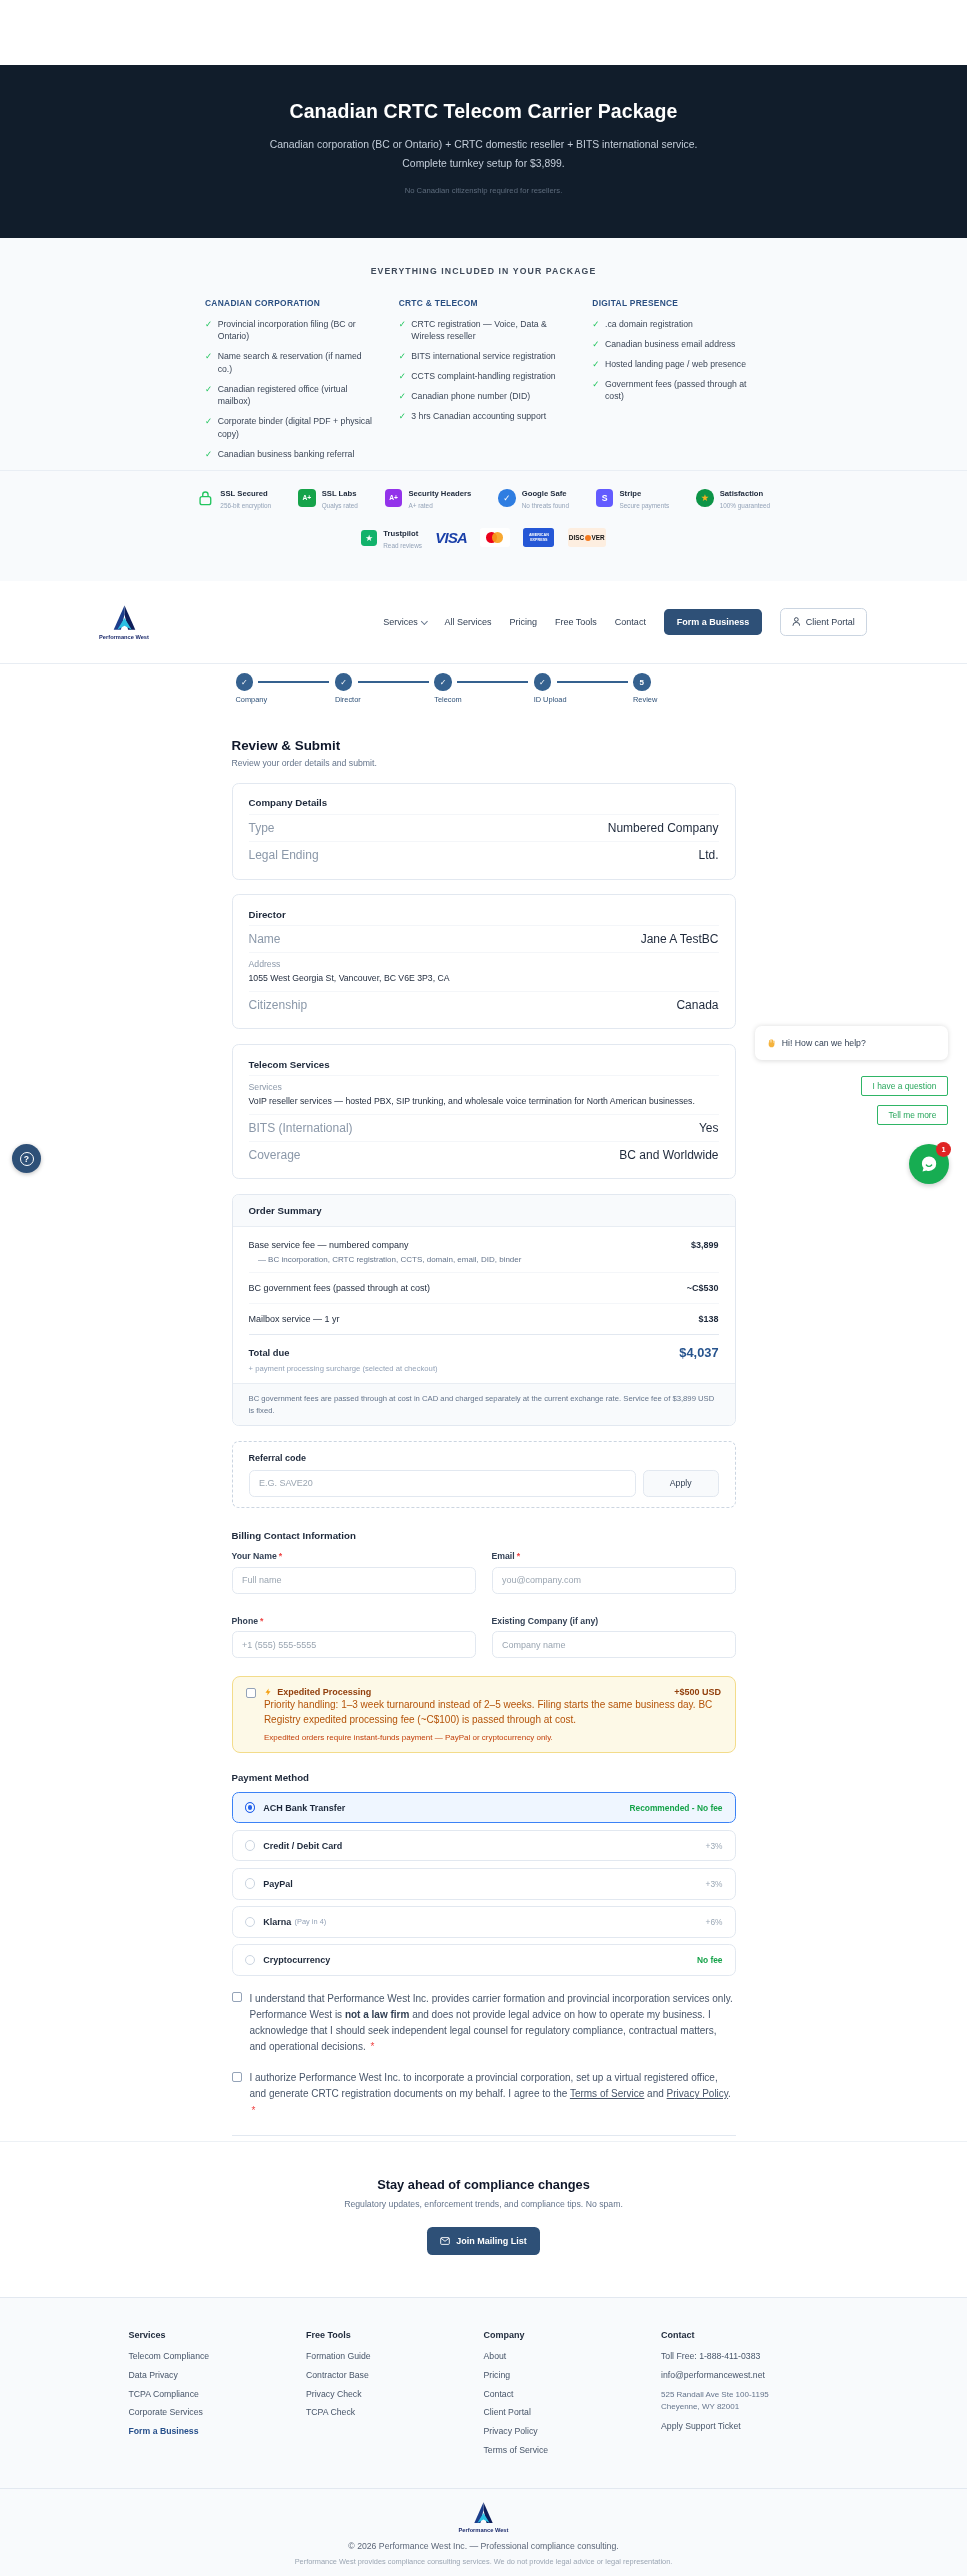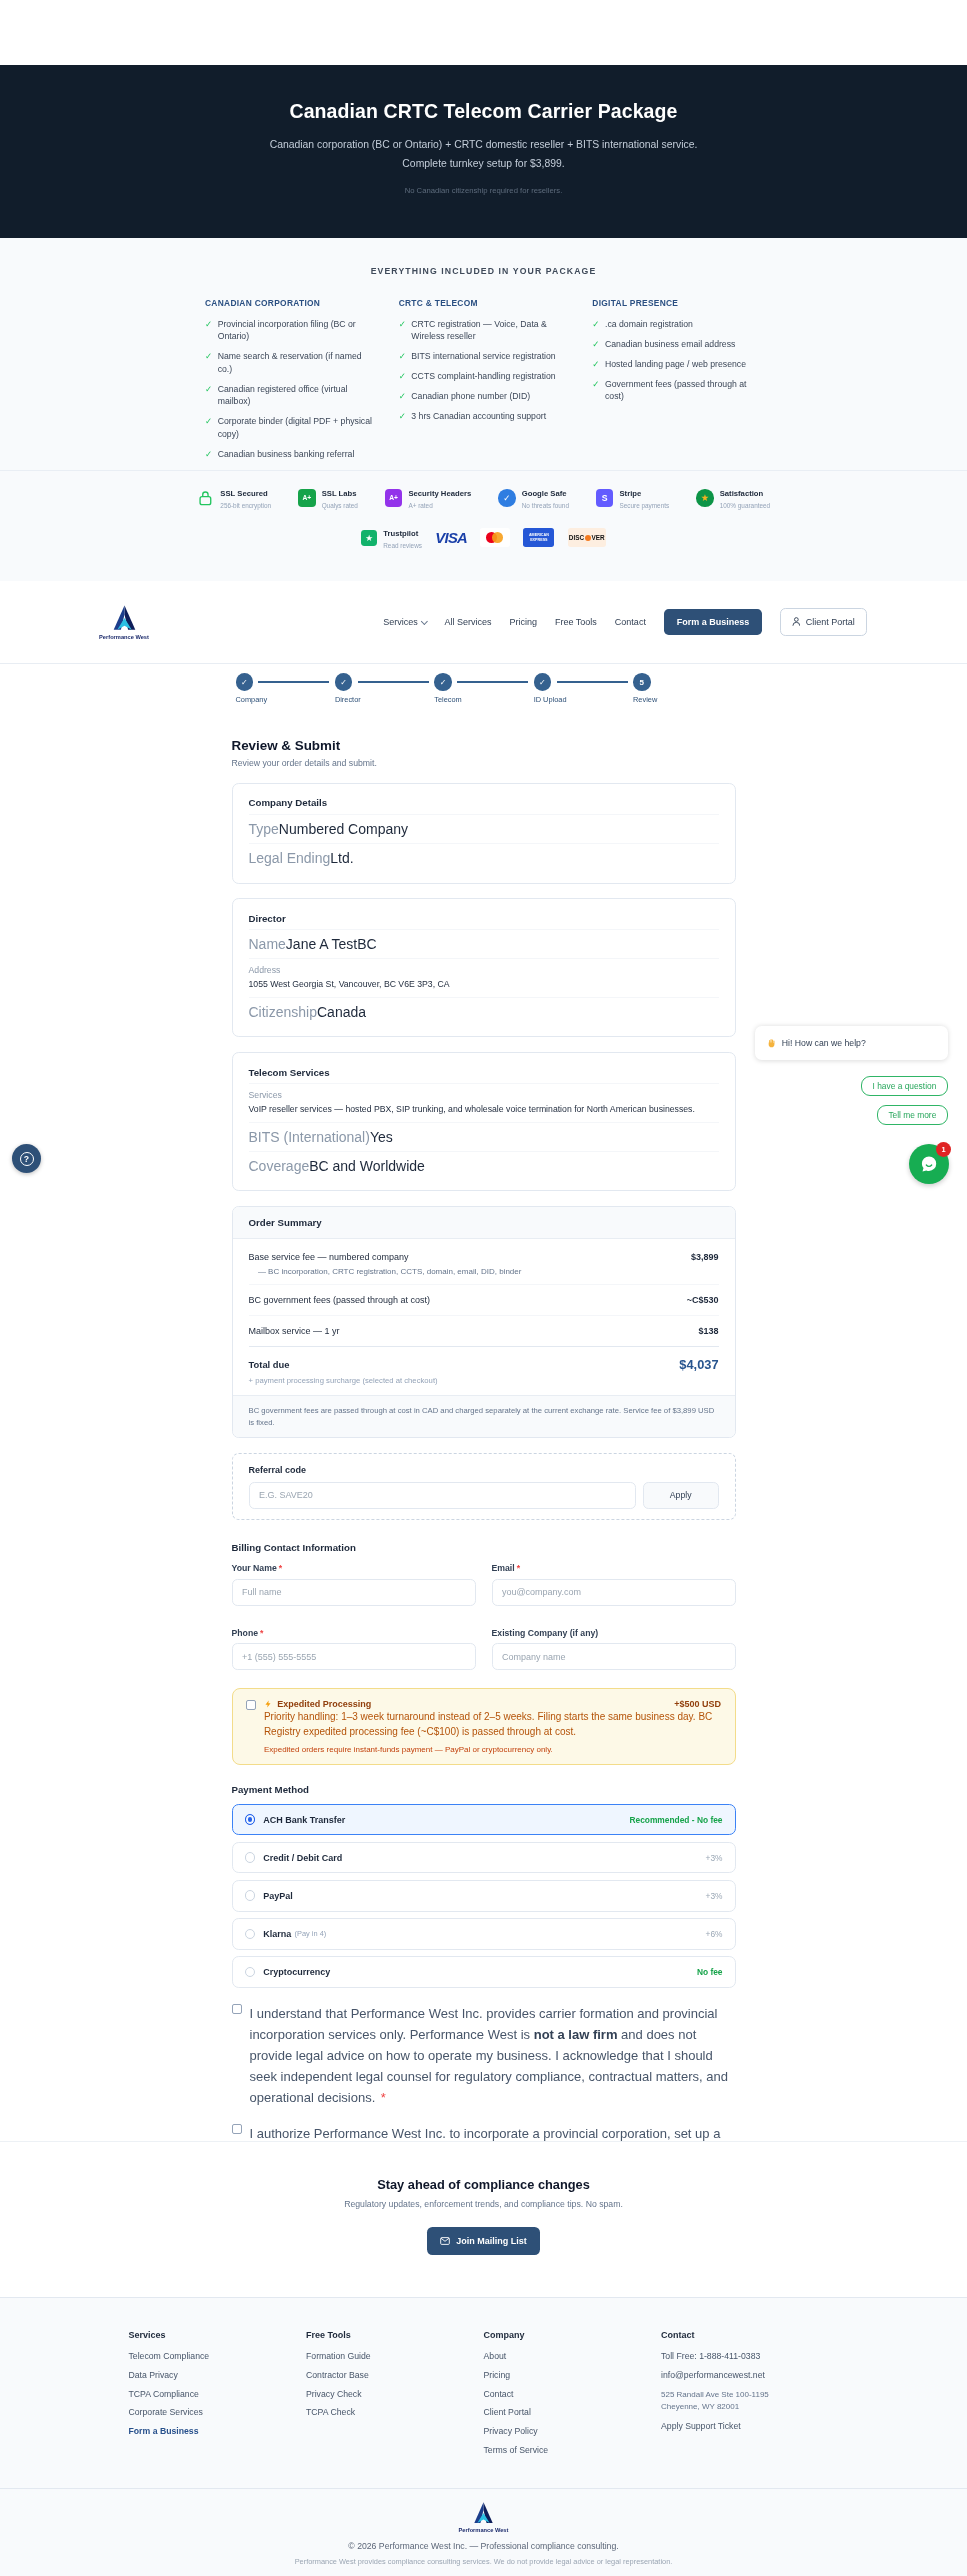--- a/index.html
+++ b/index.html
@@ -60,21 +60,21 @@
 .main{width:504px;margin:0 auto}
 .stepper{display:flex;align-items:flex-start;width:415px;margin:9.4px 0 0 4px;height:39px}
 .step{position:relative;width:17.5px;flex:none}
 .scirc{width:17.5px;height:17.5px;border-radius:50%;background:#35618f;color:#fff;font-size:8px;font-weight:bold;display:flex;align-items:center;justify-content:center}
 .slabel{position:absolute;top:22px;left:0;font-size:7.4px;color:#2e5077;white-space:nowrap}
 .sconn{flex:1;height:1.3px;background:#35618f;margin:8px 5.4px 0}
 .main h2.pgtitle{font-size:13.4px;font-weight:bold;color:#0f172a;margin-top:25.5px}
 .pgsub{font-size:8.7px;color:#64748b;margin-top:5.4px}
 .card{border:0.7px solid #e2e8f0;border-radius:6.7px;padding:10.7px 16px;margin-top:14.8px;background:#fff}
 .card h3{font-size:9.7px;font-weight:bold;color:#1e293b;padding:2.7px 0 5.4px}
-.krow{display:flex;justify-content:flex-start;padding:6px 0;border-top:0.7px solid #f4f6f9;font-size:14px;align-items:baseline}
+.krow{display:flex;justify-content:space-between;padding:6px 0;border-top:0.7px solid #f4f6f9;font-size:12px;align-items:baseline}
 .lab{color:#8b98a9}
 .val{color:#1e293b}
 .blockval{font-size:8.7px;color:#1e293b;padding:1.3px 0 6px;line-height:1.5}
 .labline{padding:6px 0 1.3px;border-top:0.7px solid #f4f6f9;font-size:8.7px}
 
 
 .ocard{border:0.7px solid #e2e8f0;border-radius:6.7px;margin-top:14.8px;overflow:hidden}
 .ohead{background:#f8fafc;border-bottom:0.7px solid #e8edf3;padding:10px 16px;font-size:9.7px;font-weight:bold}
 .obody{padding:2.7px 16px 0}
 .oitem{display:flex;justify-content:space-between;padding:10px 0;font-size:9px}
@@ -114,21 +114,21 @@
 .pay{display:flex;align-items:center;border:0.7px solid #e2e8f0;border-radius:6.7px;padding:9.4px 12px;margin-bottom:6.7px;cursor:pointer;background:#fff}
 .pay.sel{border:1px solid #3b82f6;background:#eff6ff}
 .radio{width:10.7px;height:10.7px;border-radius:50%;border:1px solid #cbd5e1;background:#fff;flex:none}
 .radio.on{background:#2563eb;border:1px solid #2563eb;box-shadow:inset 0 0 0 2px #eff6ff}
 .pay .pl{font-size:9px;font-weight:bold;margin-left:8px}
 .pay .pls{font-size:7.4px;color:#94a3b8;font-weight:normal;margin-left:3.4px}
 .fee{margin-left:auto;font-size:8.4px;color:#9aa7b5}
 .fee.green{color:#16a34a;font-weight:bold}
 
 
-.legal{display:flex;gap:8px;margin-top:14.8px;font-size:13px;color:#475569;line-height:1.62}
+.legal{display:flex;gap:8px;margin-top:14.8px;font-size:10px;color:#475569;line-height:1.62}
 .legal b{color:#334155}
 .legal a{color:#475569;text-decoration:underline;cursor:pointer}
 .actions{display:flex;justify-content:space-between;align-items:center;margin-top:16px;border-top:0.7px solid #e2e8f0;padding-top:16px}
 .backbtn{height:27px;padding:0 12px;border:0.7px solid #e2e8f0;background:#fff;border-radius:5.4px;font-size:9px;color:#334155;cursor:pointer;display:flex;align-items:center;gap:5.4px}
 .submitbtn{height:29.5px;padding:0 14.8px;border:none;background:#2e5077;color:#fff;border-radius:6px;font-size:9.4px;font-weight:bold;cursor:pointer;display:flex;align-items:center;gap:6px;box-shadow:0 0 0 1.3px #fff,0 0 0 2.7px #35608f}
 
 
 .news{height:156px;border-top:0.7px solid #edf1f5;text-align:center;padding-top:35px;background:#fff}
 .news h2{font-size:12.8px;font-weight:bold;color:#0f172a}
 .news .nsub{font-size:8.7px;color:#64748b;margin-top:7.4px}
@@ -143,21 +143,21 @@
 .faddr{font-size:8px;color:#64748b;line-height:1.5}
 .bottombar{height:88px;background:#f8fafc;border-top:0.7px solid #e2e8f0;text-align:center;padding-top:12px}
 .bottombar .logo{margin:0 auto}
 .copy{font-size:8.7px;color:#5b6678;margin-top:8px}
 .discl{font-size:7.4px;color:#9aa5b3;margin-top:6px}
 
 
 .helpfab{position:absolute;left:12px;top:1144px;width:29px;height:29px;border-radius:50%;background:#2e5077;display:flex;align-items:center;justify-content:center;cursor:pointer;box-shadow:0 1.3px 4px rgba(0,0,0,.25)}
 .helpq{width:14px;height:14px;border:1.3px solid #fff;border-radius:50%;color:#fff;font-size:8.7px;font-weight:bold;display:flex;align-items:center;justify-content:center}
 .chatbubble{position:absolute;right:19px;top:1026px;width:193px;height:34px;background:#fff;border-radius:6.7px;box-shadow:0 0.7px 5.4px rgba(0,0,0,.14);display:flex;align-items:center;gap:5.4px;padding:0 10.7px;font-size:8.7px;color:#334155}
-.pill{position:absolute;right:19px;height:20px;border:1px solid #2fb566;color:#28a65c;background:#fff;border-radius:9px;font-size:8.4px;display:flex;align-items:center;padding:0 10.7px;cursor:pointer}
+.pill{position:absolute;right:19px;height:20px;border:1px solid #2fb566;color:#28a65c;background:#fff;border-radius:2px;font-size:8.4px;display:flex;align-items:center;padding:0 10.7px;cursor:pointer}
 .chatfab{position:absolute;right:18px;top:1144px;width:40px;height:40px;border-radius:50%;background:#17ad52;display:flex;align-items:center;justify-content:center;cursor:pointer;box-shadow:0 2px 5.4px rgba(0,0,0,.2)}
 .chatbadge{position:absolute;right:-2px;top:-2px;width:14.8px;height:14.8px;border-radius:50%;background:#e02424;color:#fff;font-size:7.4px;font-weight:bold;display:flex;align-items:center;justify-content:center}
 </style>
 </head>
 <body>
 
 <div id="page">
 
   <section class="hero">
     <h1>Canadian CRTC Telecom Carrier Package</h1>

